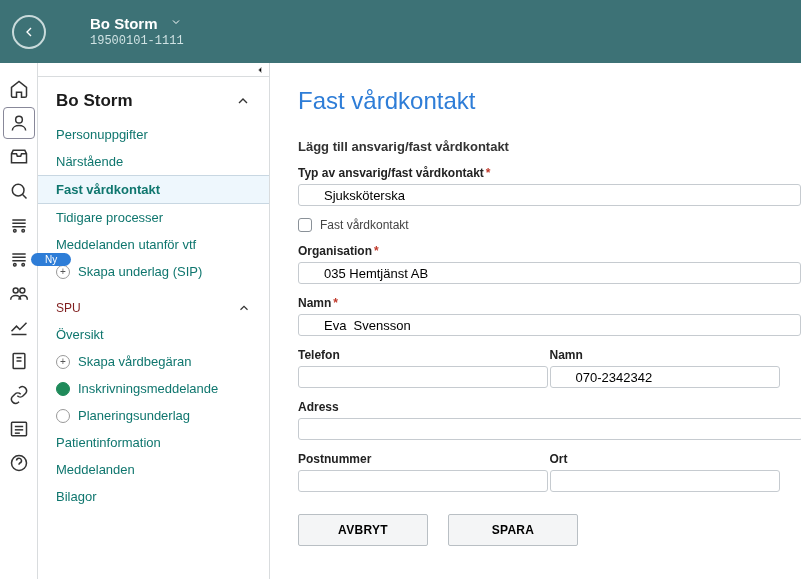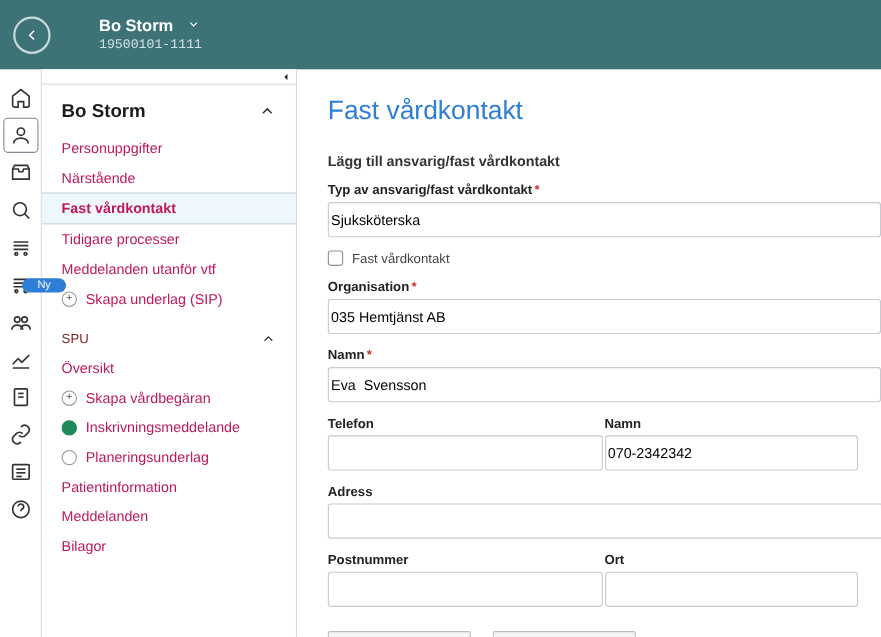--- a/index.html
+++ b/index.html
@@ -13,42 +13,42 @@
   .patient-name { font-weight:600; font-size:15px; }
   .chevd svg { stroke:#fff; }
   .patient-id { font-size:12px; color:#cfe2e3; margin-top:2px;font-family:Liberation Mono, monospace; }
 
   .body-row { display:flex; height: calc(579px - 63px); }
 
   .iconbar { width:38px; border-right:1px solid #d9dcde; display:flex; flex-direction:column; align-items:center; padding-top:10px; gap:2px; position:relative;}
   .iconbar .ic { width:32px; height:32px; display:flex; align-items:center; justify-content:center; border:1px solid transparent; border-radius:4px; color:#333; }
   .iconbar .ic.active { border-color:#889; background:#fff; }
   .iconbar .ic svg { stroke:#333; fill:none; }
-  .badge-ny { position:absolute; left:20px; top:190px; background:#2e7dd7; color:#fff; font-size:10px; padding:1px 14px; border-radius:8px; }
+  .badge-ny { position:absolute; left:31px; top:190px; background:#2e7dd7; color:#fff; font-size:10px; padding:1px 14px; border-radius:8px; }
 
   .sidebar { width:232px; border-right:1px solid #d9dcde; overflow:auto; background:#fff; }
   .collapse-row { height:14px; border-bottom:1px solid #d9dcde; display:flex; justify-content:flex-end; align-items:center; padding-right:4px;}
   .collapse-row svg { stroke:#666; }
   .sb-content { padding: 14px 0 10px 0;}
   .sb-section-h { display:flex; justify-content:space-between; align-items:center; padding:0 18px 10px 18px;}
   .sb-section-h .t { font-weight:700; font-size:17px; color:#1b1b1b;}
-  .sb-item { padding:6px 18px; font-size:13px; color:#be185d; cursor:pointer; display:flex; align-items:center; gap:8px;}
+  .sb-item { padding:6px 18px; font-size:13px; color:#0f766e; cursor:pointer; display:flex; align-items:center; gap:8px;}
   .sb-item.selected { font-weight:700; background:#eef7fd; border-top:1px solid #c8d7e2; border-bottom:1px solid #c8d7e2;}
   .sb-sub-h { display:flex; justify-content:space-between; align-items:center; padding:16px 18px 6px 18px; font-size:12px; color:#7f1d1d; }
   .circ { width:14px; height:14px; border-radius:50%; border:1px solid #999; display:inline-flex; align-items:center; justify-content:center; font-size:10px; line-height:1;}
   .circ.plus::before { content:"+"; color:#555;}
   .circ.green { background:#1f8a5a; border-color:#1f8a5a;}
   .circ.empty {}
 
   .main { flex:1; padding:24px 0 0 28px; overflow:auto; position:relative;}
   .page-title { color:#2e7dd7; font-size:24px; font-weight:400; margin-bottom:24px;}
   .form-lead { font-weight:700; font-size:13px; margin-bottom:4px;}
   .fld-label { font-size:12px; font-weight:600; color:#222; margin:12px 0 4px 0;}
   .fld-label .req { color:#c0392b; margin-left:2px;}
-  .input, .select { width: calc(100% - 0px); max-width:510px; height:32px; border:1px solid #c6cbd0; border-radius:3px; padding:0 2px; font-size:13px; background:#fff;}
+  .input, .select { width: calc(100% - 0px); max-width:510px; height:22px; border:1px solid #c6cbd0; border-radius:3px; padding:0 25px; font-size:13px; background:#fff;}
   .chk-row { display:flex; align-items:center; gap:8px; margin-top:12px; font-size:12px; color:#444;}
   .chk { width:14px; height:14px; border:1px solid #8a9198; border-radius:3px;}
 
   .two-col { display:flex; }
   .two-col .col { flex:1; min-width:0;}
   .two-col .col .input { max-width:none; width: 250px;}
   .two-col .col:last-child .input { width: 230px;}
 
   .btn-row { display:flex; gap:20px; margin-top:22px;}
   .btn { width:130px; height:32px; border:1px solid #b9bfc4; background:#f4f5f6; border-radius:2px; font-size:12px; font-weight:700; letter-spacing:.3px; cursor:pointer;}

